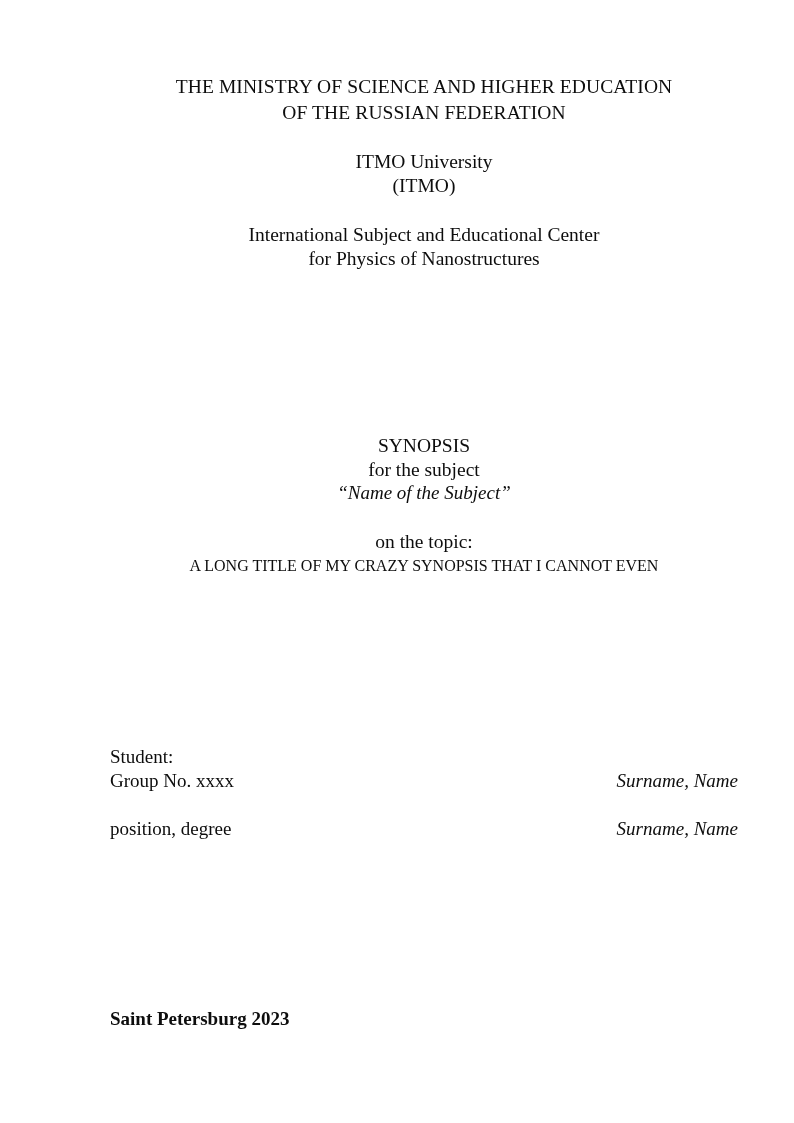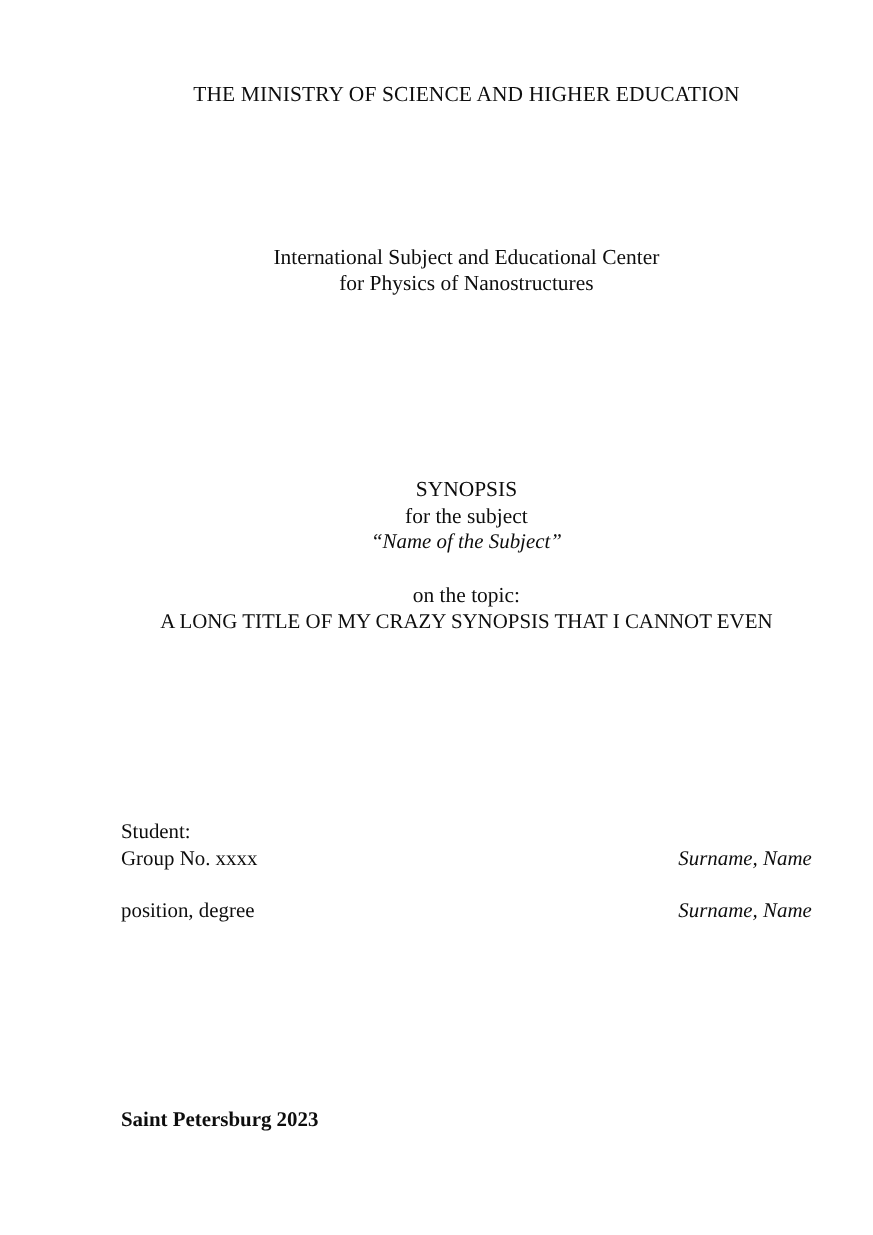--- a/index.html
+++ b/index.html
@@ -72,21 +72,21 @@
   }
   .topic-block {
     position: absolute;
     top: 530px;
     left: 0;
     width: 628px;
     font-size: 19.5px;
     line-height: 23.5px;
   }
   .topic-title {
-    font-size: 19px;
+    font-size: 16px;
     line-height: 23.5px;
   }
   .people {
     position: absolute;
     top: 745px;
     left: 0;
     width: 628px;
     font-size: 19px;
   }
   .person-role {
@@ -120,22 +120,27 @@
   }
 </style>
 </head>
 <body>
 
 <div class="page">
   <div class="content">
 
     <div class="ministry center">
       <span class="line">THE MINISTRY OF SCIENCE AND HIGHER EDUCATION</span>
+      <span class="line">OF THE RUSSIAN FEDERATION</span>
     </div>
 
+    <div class="university center">
+      <span class="line">ITMO University</span>
+      <span class="line">(ITMO)</span>
+    </div>
 
     <div class="center-name center">
       <span class="line">International Subject and Educational Center</span>
       <span class="line">for Physics of Nanostructures</span>
     </div>
 
     <div class="synopsis-block center">
       <span class="line">SYNOPSIS</span>
       <span class="line">for the subject</span>
       <span class="line subject-name">“Name of the Subject”</span>

